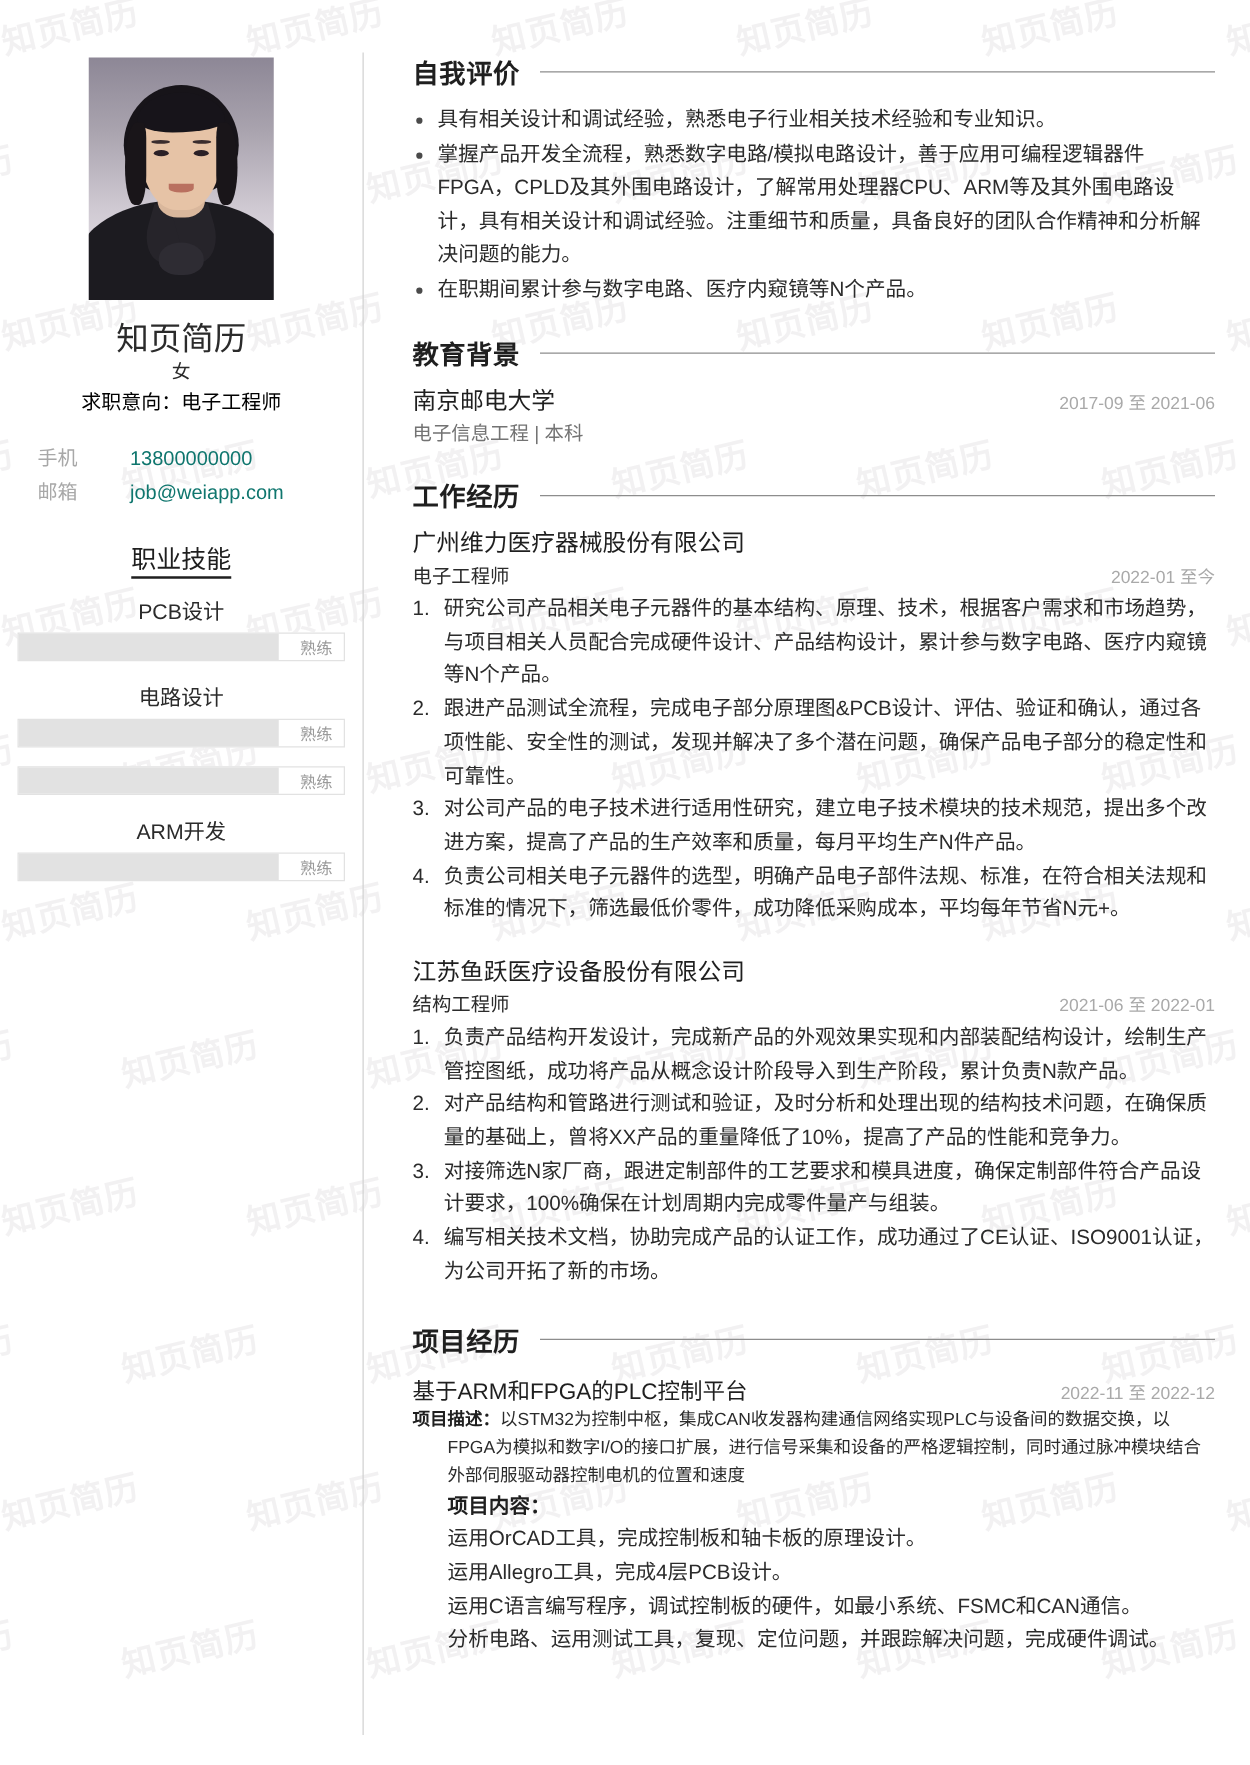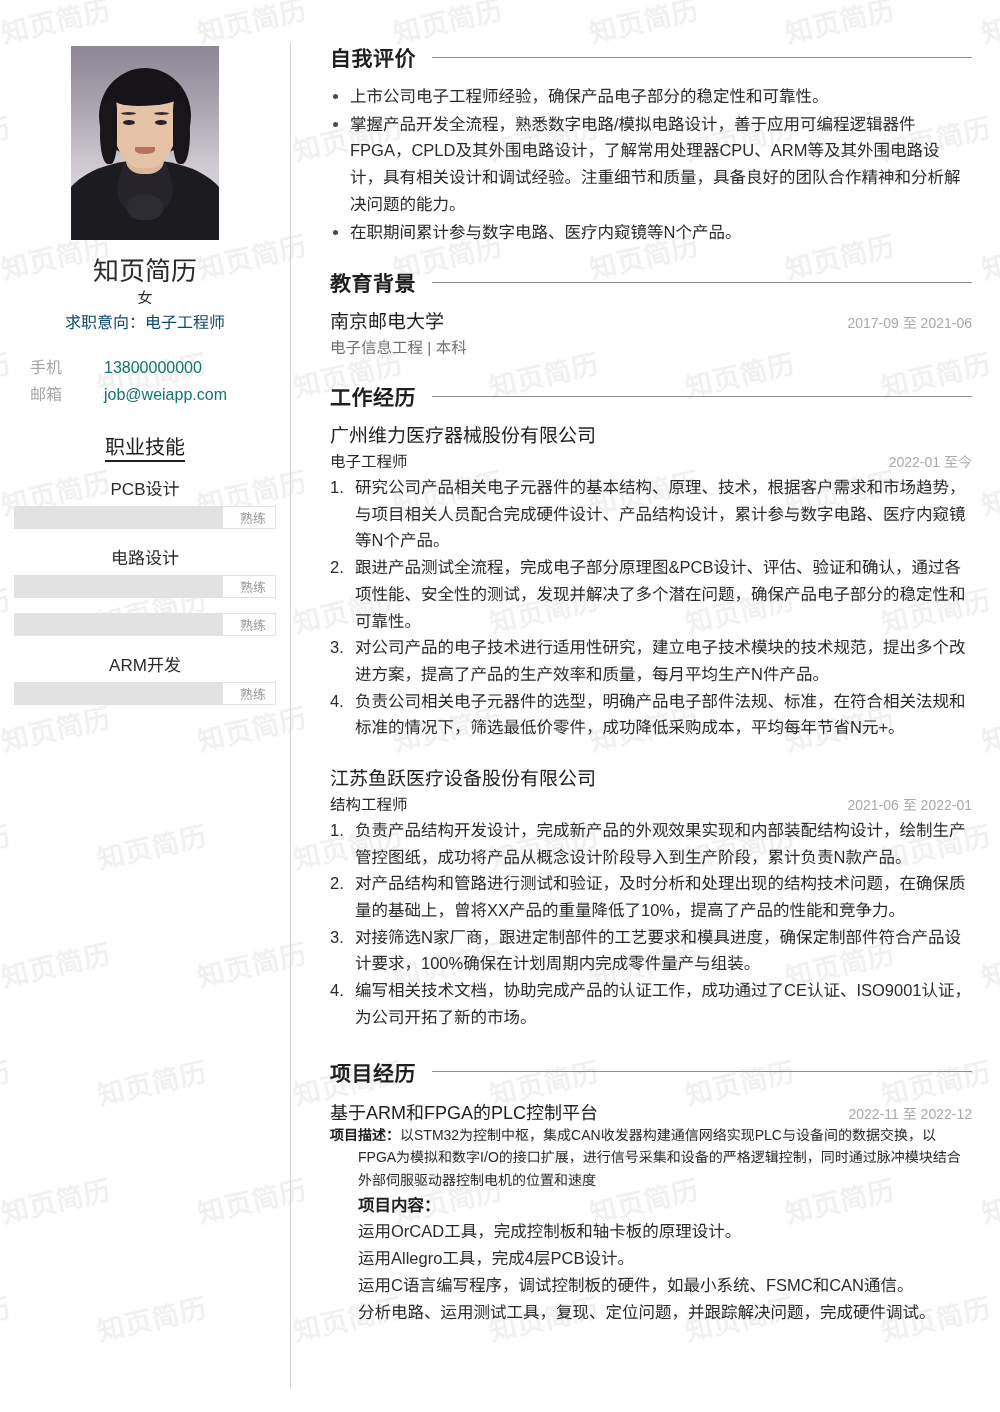--- a/index.html
+++ b/index.html
@@ -179,21 +179,21 @@
   .gender {
     text-align: center;
     font-size: 15px;
     line-height: 1.5;
     color: #2b2b2b;
   }
   .objective {
     text-align: center;
     font-size: 16px;
     line-height: 1.6;
-    color: #0c4a6e;
+    color: #000000;
     margin-top: 1px;
   }
 
   .contacts {
     margin-top: 18px;
     padding-left: 16px;
   }
   .contact-row {
     display: flex;
     align-items: baseline;
@@ -552,21 +552,21 @@
     </aside>
 
     <main class="right">
 
       <section class="section">
         <div class="section-head">
           <h2>自我评价</h2>
           <div class="section-rule"></div>
         </div>
         <ul class="bullets">
-          <li>上市公司电子工程师经验，确保产品电子部分的稳定性和可靠性。</li>
+          <li>具有相关设计和调试经验，熟悉电子行业相关技术经验和专业知识。</li>
           <li>掌握产品开发全流程，熟悉数字电路/模拟电路设计，善于应用可编程逻辑器件FPGA，CPLD及其外围电路设计，了解常用处理器CPU、ARM等及其外围电路设计，具有相关设计和调试经验。注重细节和质量，具备良好的团队合作精神和分析解决问题的能力。</li>
           <li>在职期间累计参与数字电路、医疗内窥镜等N个产品。</li>
         </ul>
       </section>
 
       <section class="section" style="margin-top:22px;">
         <div class="section-head">
           <h2>教育背景</h2>
           <div class="section-rule"></div>
         </div>

